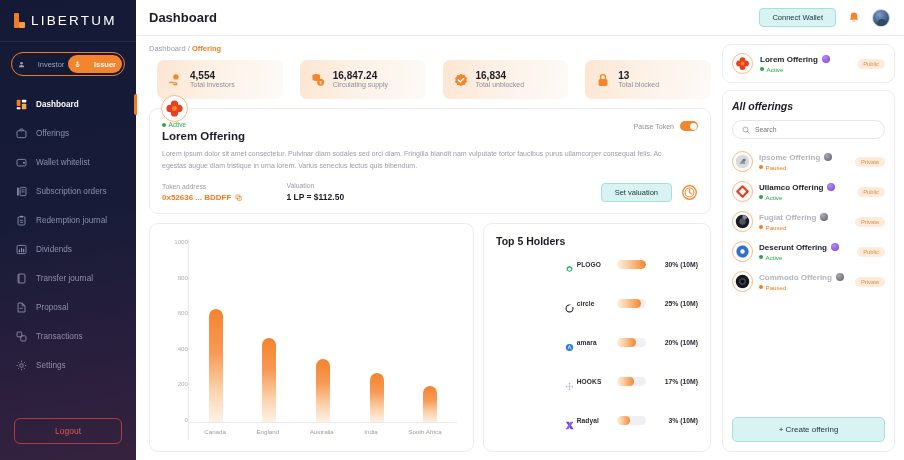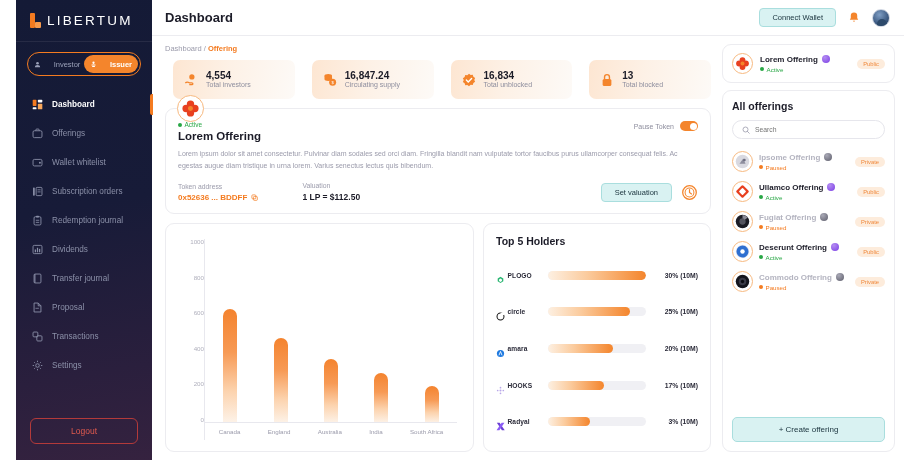--- a/index.html
+++ b/index.html
@@ -1,21 +1,21 @@
 <!DOCTYPE html>
 <html><head>
 <meta charset="utf-8">
 <style>
   * { box-sizing: border-box; margin: 0; padding: 0; }
   html, body {
     width: 904px; height: 460px; overflow: hidden;
     font-family: "Liberation Sans", sans-serif;
     background: #ffffff;
   }
-  #app { position: relative; width: 904px; height: 324px; display: flex; padding-left: 16px; }
+  #app { position: relative; width: 904px; height: 324px; display: flex; }
 
   
   #sidebar {
     width: 136px; height: 460px; flex: 0 0 136px;
     background: linear-gradient(170deg, #141a36 0%, #171b38 45%, #2a1f3d 80%, #35223f 100%);
     position: relative; display: flex; flex-direction: column;
   }
   .logo-row { display: flex; align-items: center; gap: 5px; padding: 13px 0 13px 13px; }
   .logo-mark { width: 13px; height: 15px; position: relative; }
   .logo-mark i { position: absolute; background: #f47b20; display: block; }
@@ -125,21 +125,21 @@
     border: 1px solid #a9dede; color: #19323c; font-size: 7.5px;
     display: flex; align-items: center; justify-content: center;
   }
   .hist-ic { width: 17px; height: 17px; }
 
   
   .panels { display: flex; gap: 9px; flex: 1; min-height: 0; }
   .panel { border: 1px solid #ececf0; border-radius: 9px; background: #fff; padding: 11px 12px; }
   .panel-title { font-size: 10.5px; font-weight: 700; color: #1c1c28; }
   #chart-panel { flex: 1; min-width: 0; display: flex; flex-direction: column; }
-  #holders-panel { width: 228px; flex: 0 0 228px; display: flex; flex-direction: column; justify-content: space-between; }
+  #holders-panel { width: 228px; flex: 0 0 228px; display: flex; flex-direction: row; justify-content: space-between; }
 
   .kpis { display: flex; gap: 44px; margin: 10px 0 4px 4px; }
   .kpi-num { font-size: 8.5px; font-weight: 700; color: #1c1c28; }
   .kpi-lbl { font-size: 6.8px; color: #9b9bab; margin-top: 1px; }
 
   .chart { flex: 1; display: flex; padding: 4px 4px 0 2px; min-height: 0; }
   .y-axis { width: 24px; display: flex; flex-direction: column; justify-content: space-between;
             align-items: flex-end; padding-bottom: 17px; }
   .y-axis span { font-size: 6.2px; color: #b0b0bd; line-height: 1; }
   .plot { flex: 1; position: relative; border-left: 1px solid #e8e8ee; padding-bottom: 17px; }
@@ -174,21 +174,21 @@
   .o-name.dim { color: #b4b4c0; }
   .o-status { font-size: 6.2px; display: flex; align-items: center; gap: 2.5px; margin-top: 2px; }
   .o-status.act { color: #28a745; }
   .o-status.pau { color: #f47b20; }
   .pill { font-size: 5.8px; padding: 2px 6px; border-radius: 7px; background: #fdecdc; color: #f0893c; white-space: nowrap; }
   .chain { width: 8px; height: 8px; border-radius: 50%; flex: 0 0 8px; }
   .chain.p { background: radial-gradient(circle at 35% 30%, #b48cf2, #7b3fe4); }
   .chain.g { background: radial-gradient(circle at 35% 30%, #a9a9b6, #5d5d6b); }
 
   #all-offerings { flex: 1; padding: 9px 9px 9px 9px; display: flex; flex-direction: column; min-height: 0; }
-  .all-title { font-size: 10.5px; font-weight: 700; color: #1c1c28; margin-bottom: 8px; }
+  .all-title { font-size: 10.5px; font-weight: 700; color: #1c1c28; margin-bottom: 8px; font-style: italic; }
   .search {
     height: 19px; border: 1px solid #e6e6ec; border-radius: 10px;
     display: flex; align-items: center; gap: 5px; padding: 0 9px; margin-bottom: 9px;
   }
   .search-input { border: 0; outline: 0; font-size: 6.8px; color: #a8a8b6; flex: 1;
                   font-family: "Liberation Sans", sans-serif; background: transparent; }
   .o-list { display: flex; flex-direction: column; gap: 3px; }
   .o-row { display: flex; align-items: center; gap: 6px; padding: 3px 0; }
   .create-btn {
     margin-top: auto; height: 25px; border-radius: 5px; background: #d9f2f2;

